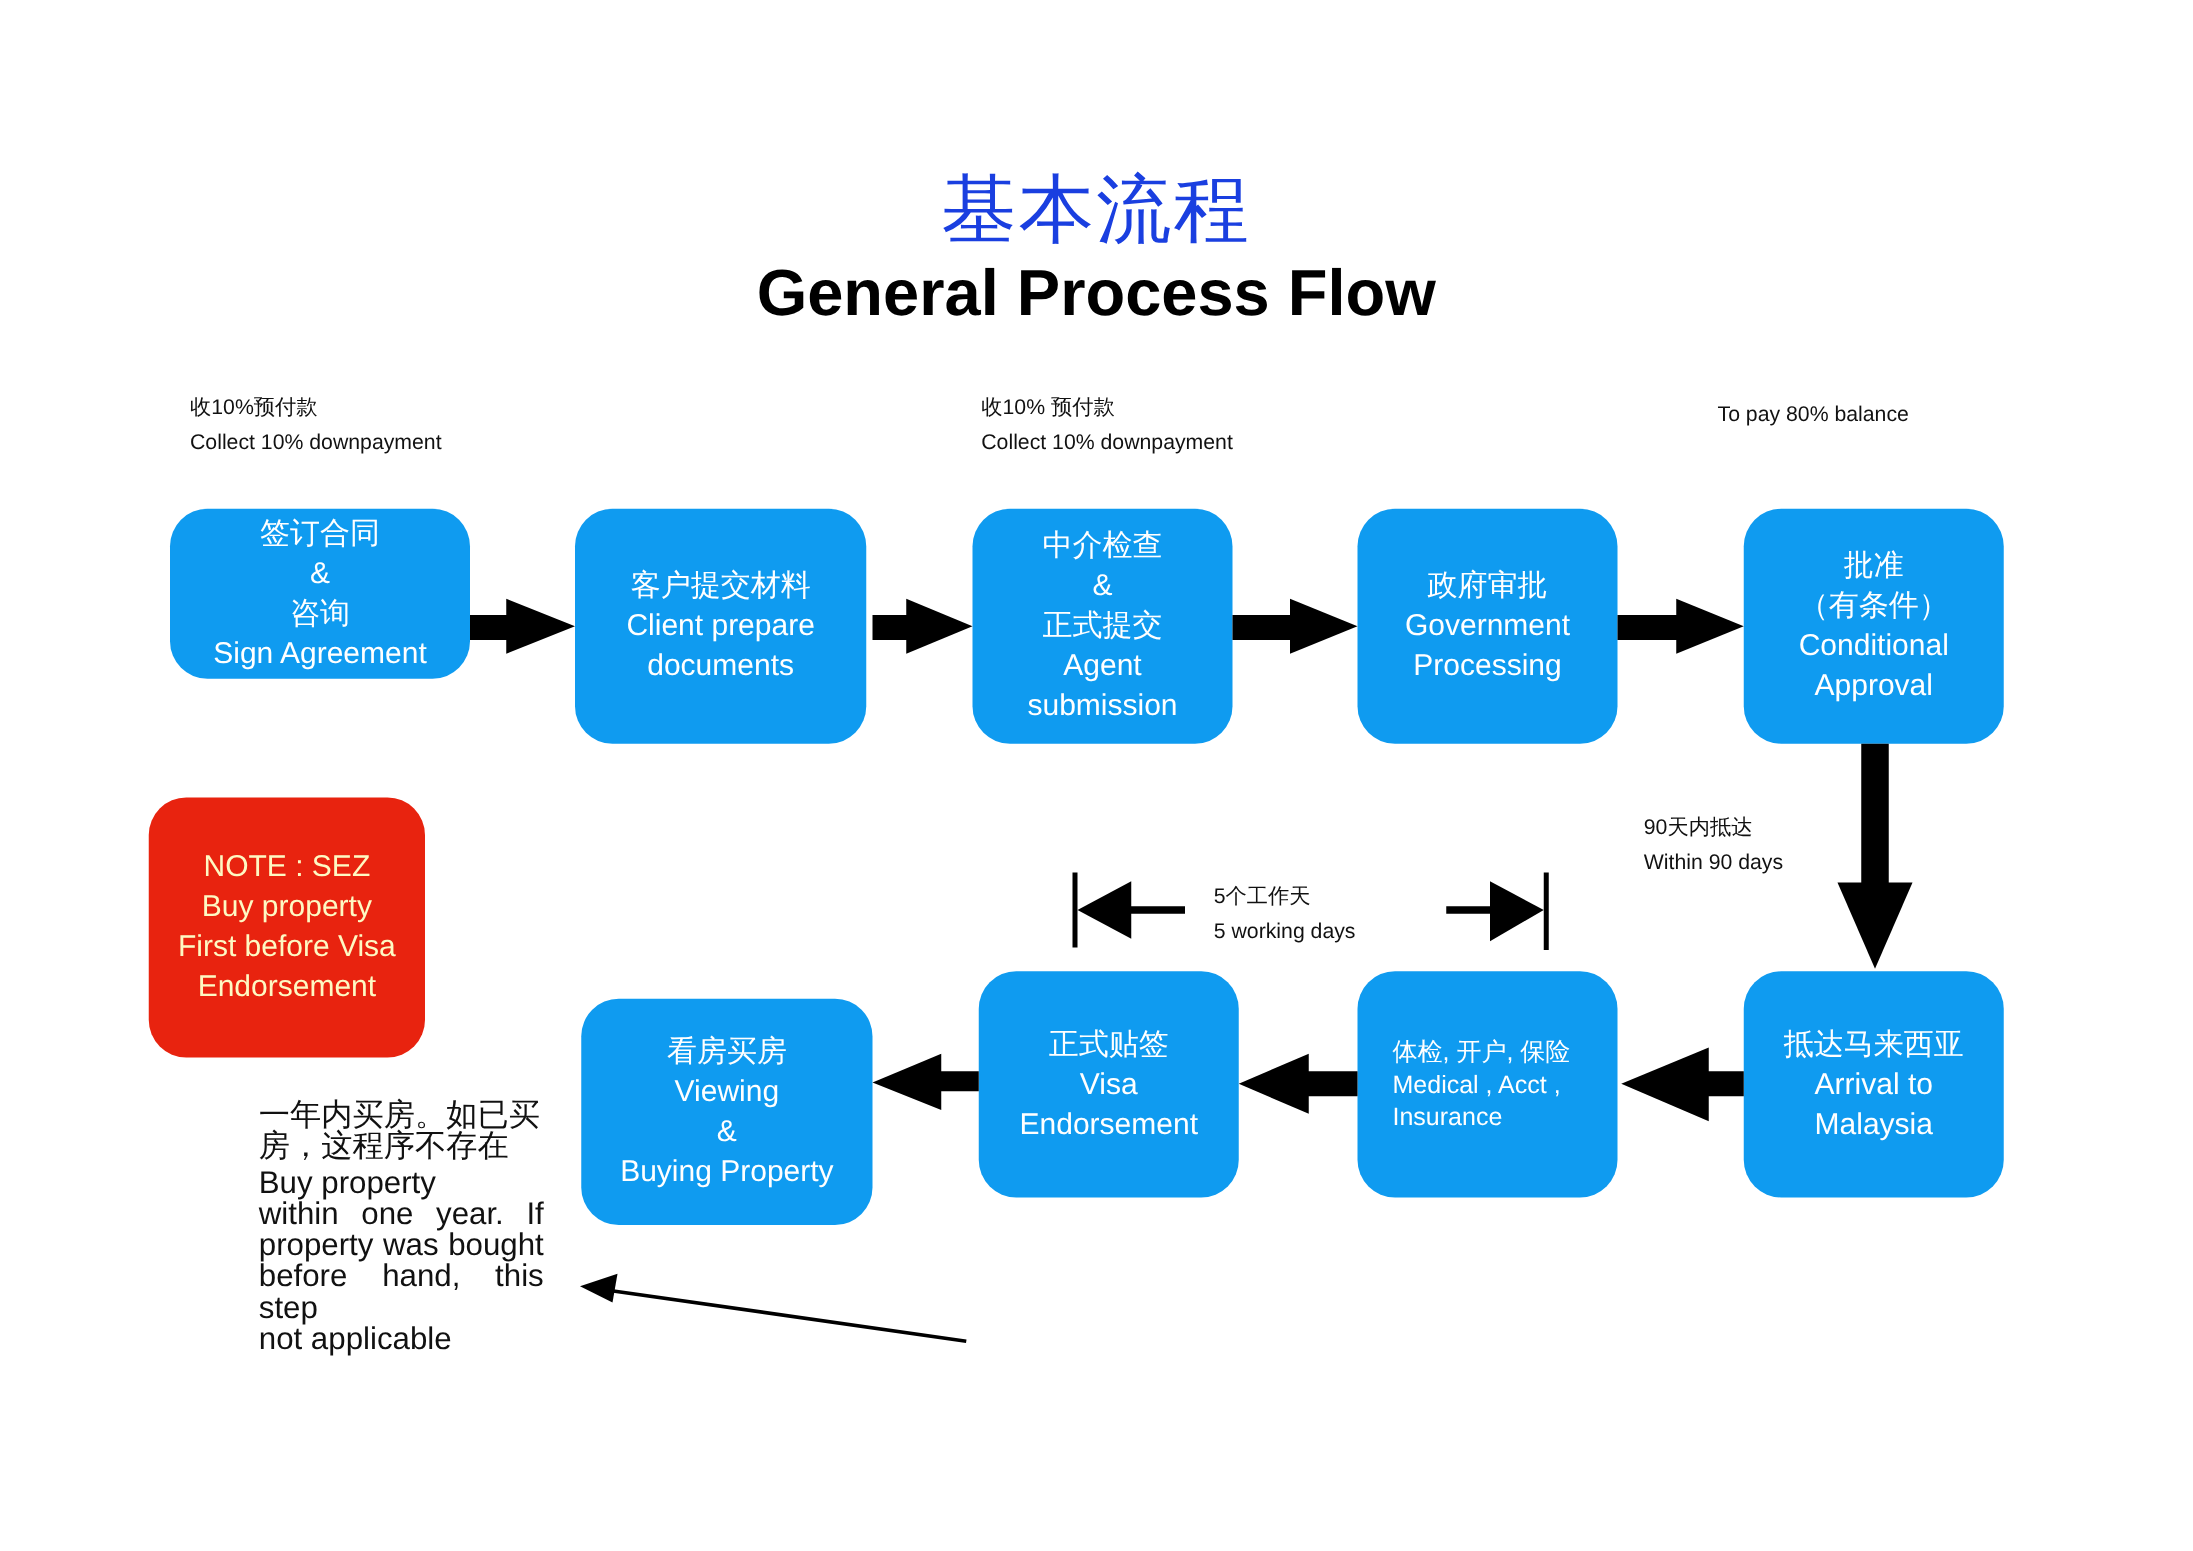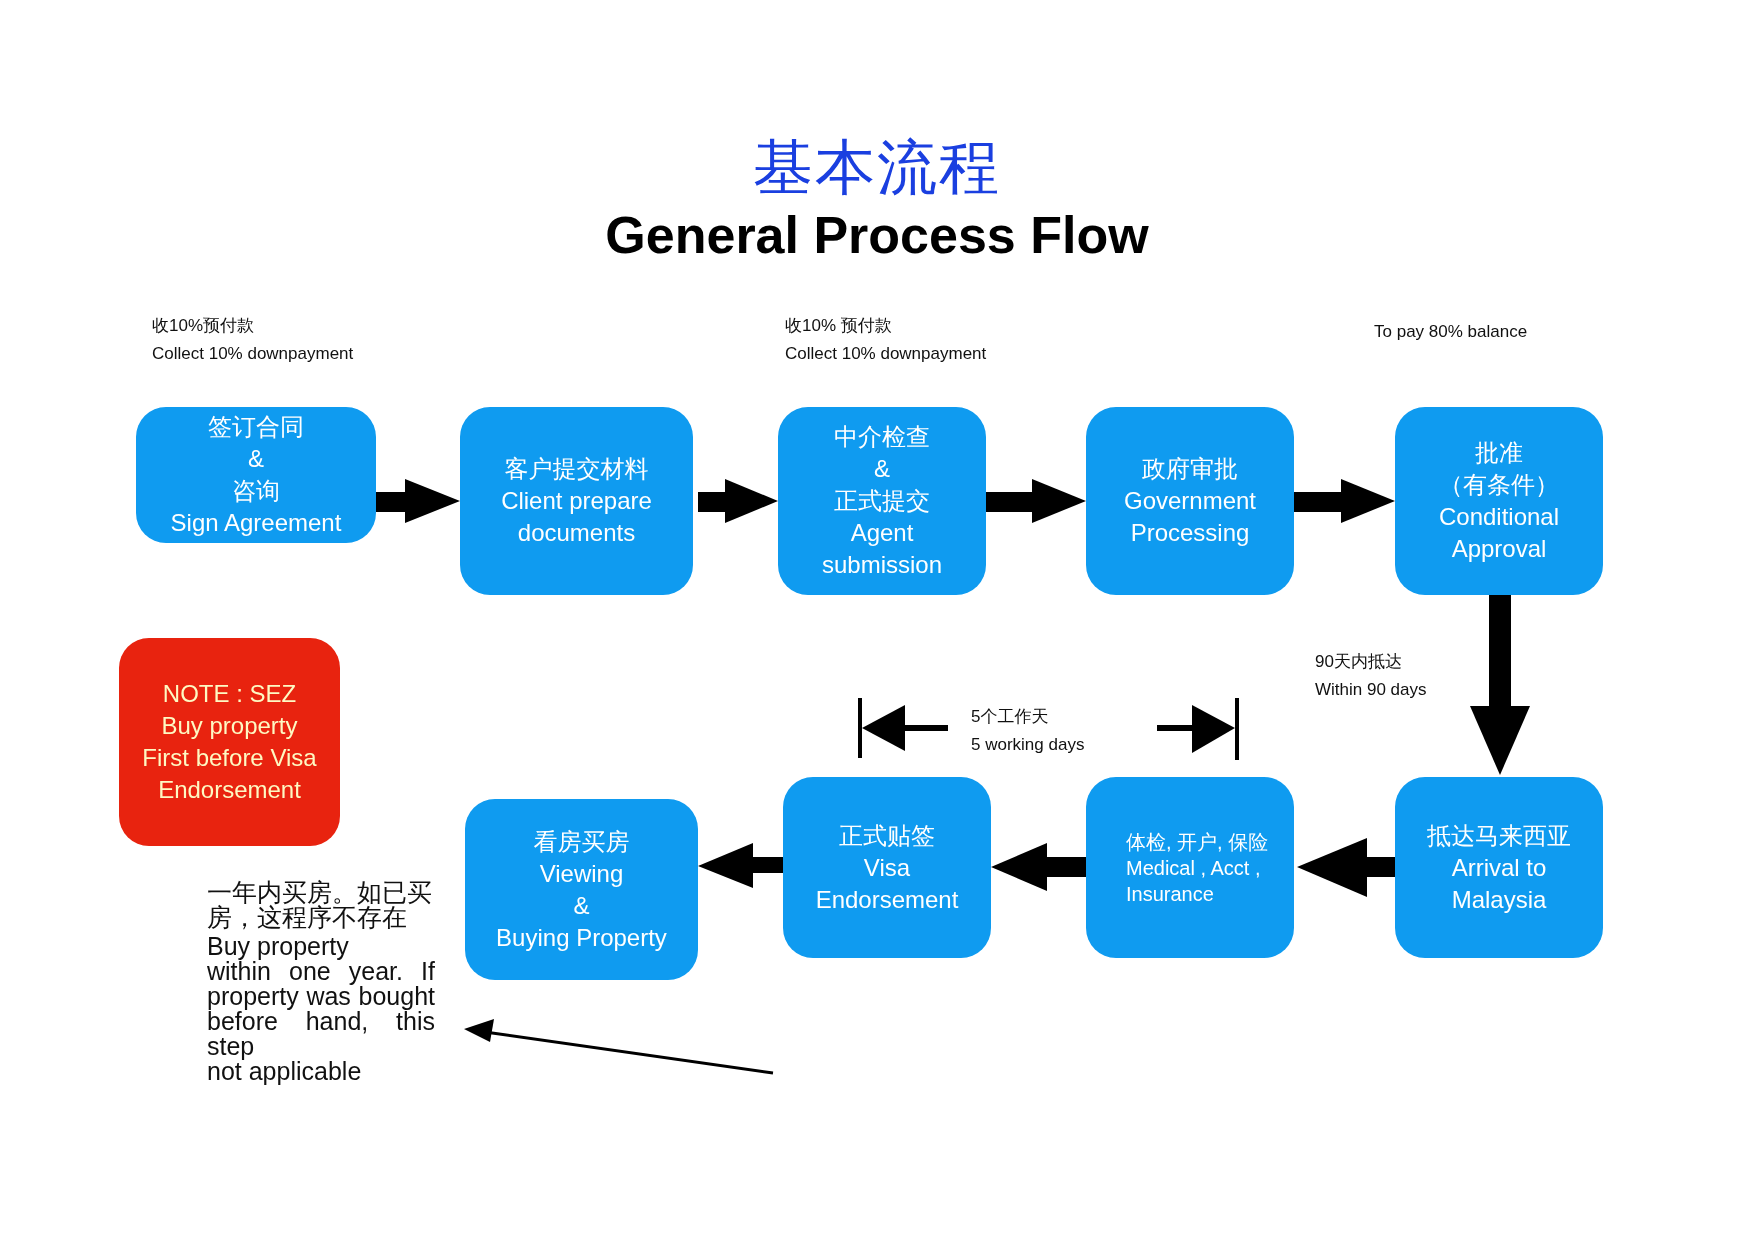--- a/index.html
+++ b/index.html
@@ -6,21 +6,21 @@
   body { width:1754px; height:1241px; position:relative; overflow:hidden;
          font-family:"Liberation Sans", "DejaVu Sans", sans-serif; color:#111; }
   .abs { position:absolute; }
   .title-cn { left:0; width:1754px; top:128px; text-align:center; font-size:60px; font-weight:normal; color:#1a3fe0; letter-spacing:2px; font-family:"DejaVu Sans", sans-serif; }
   .title-en { left:0; width:1754px; top:205px; text-align:center; font-size:52px; font-weight:bold; color:#000; }
   .note-text { font-size:17px; line-height:28px; color:#111; }
   .box { position:absolute; background:#0f9bf0; border-radius:30px; color:#fff;
          display:flex; flex-direction:column; align-items:center; justify-content:center;
          text-align:center; font-size:24px; line-height:32px; }
   .box span { display:block; white-space:nowrap; }
-  .box.small { font-size:20px; line-height:26px; align-items:flex-start; text-align:left; padding-left:40px; box-sizing:border-box; }
+  .box.small { font-size:20px; line-height:26px; align-items:flex-start; text-align:left; padding-left:28px; box-sizing:border-box; }
   .redbox { position:absolute; background:#e8230f; border-radius:30px; color:#fef9c3;
          display:flex; flex-direction:column; align-items:center; justify-content:center;
          text-align:center; font-size:24px; line-height:32px; }
   .footnote { font-size:25px; line-height:25px; text-align:justify; width:228px; }
   .footnote .line { display:block; }
   svg.overlay { position:absolute; left:0; top:0; }
 </style>
 </head>
 <body>
 

